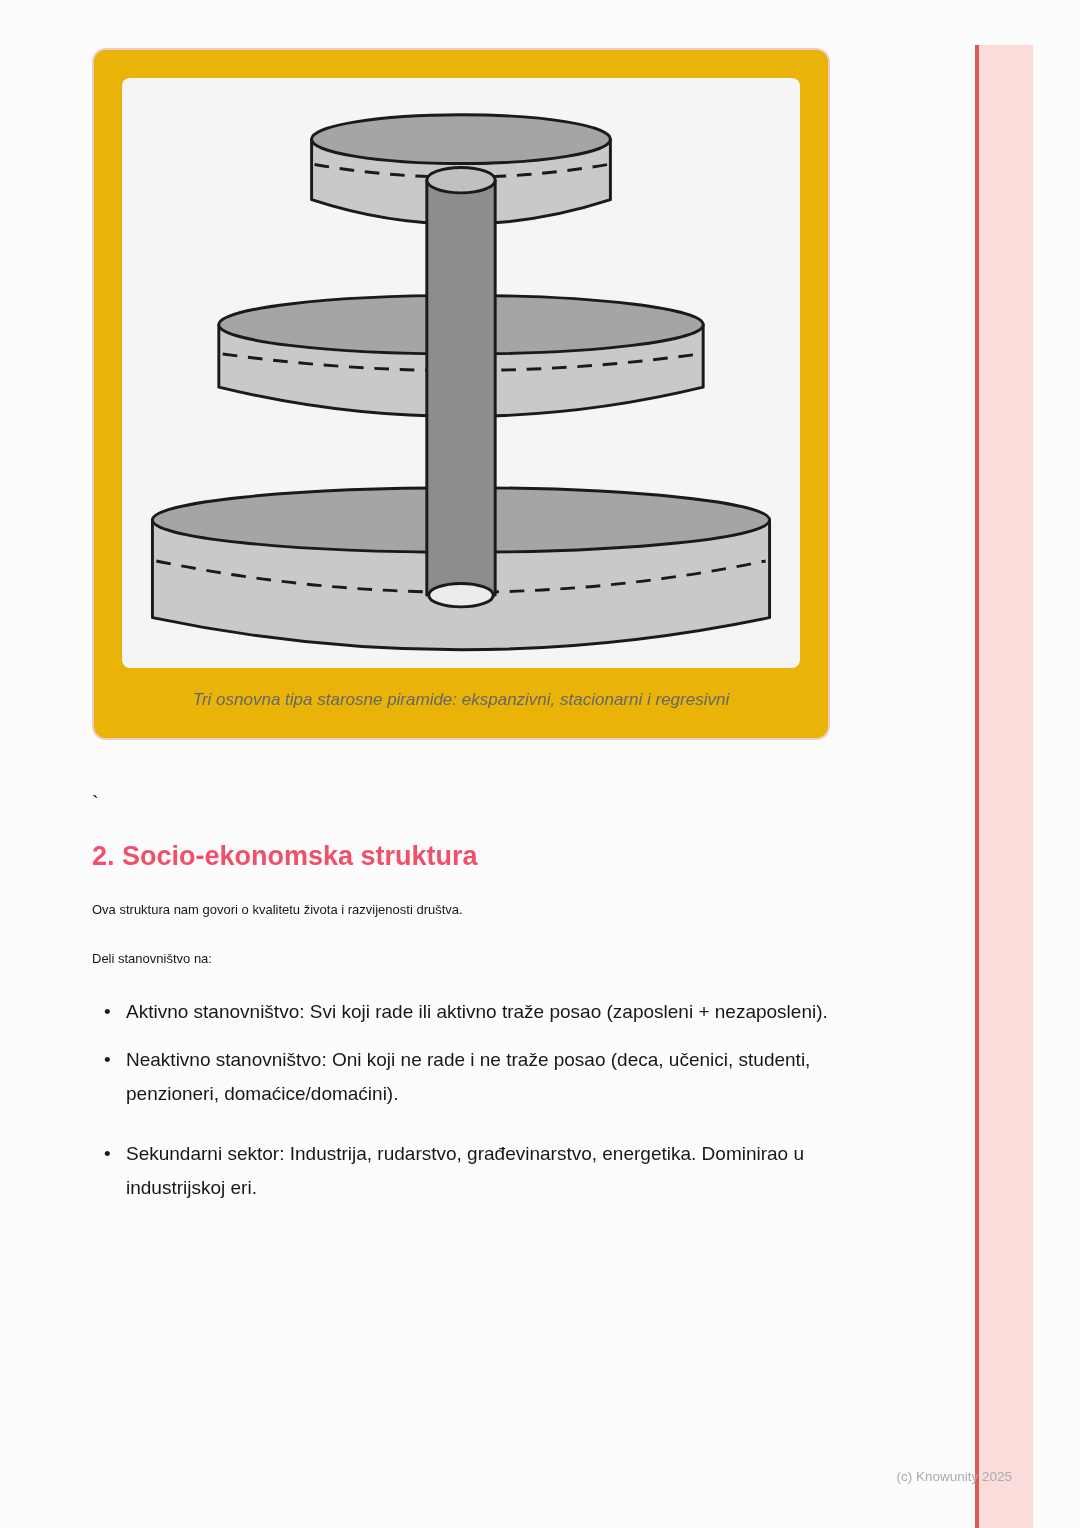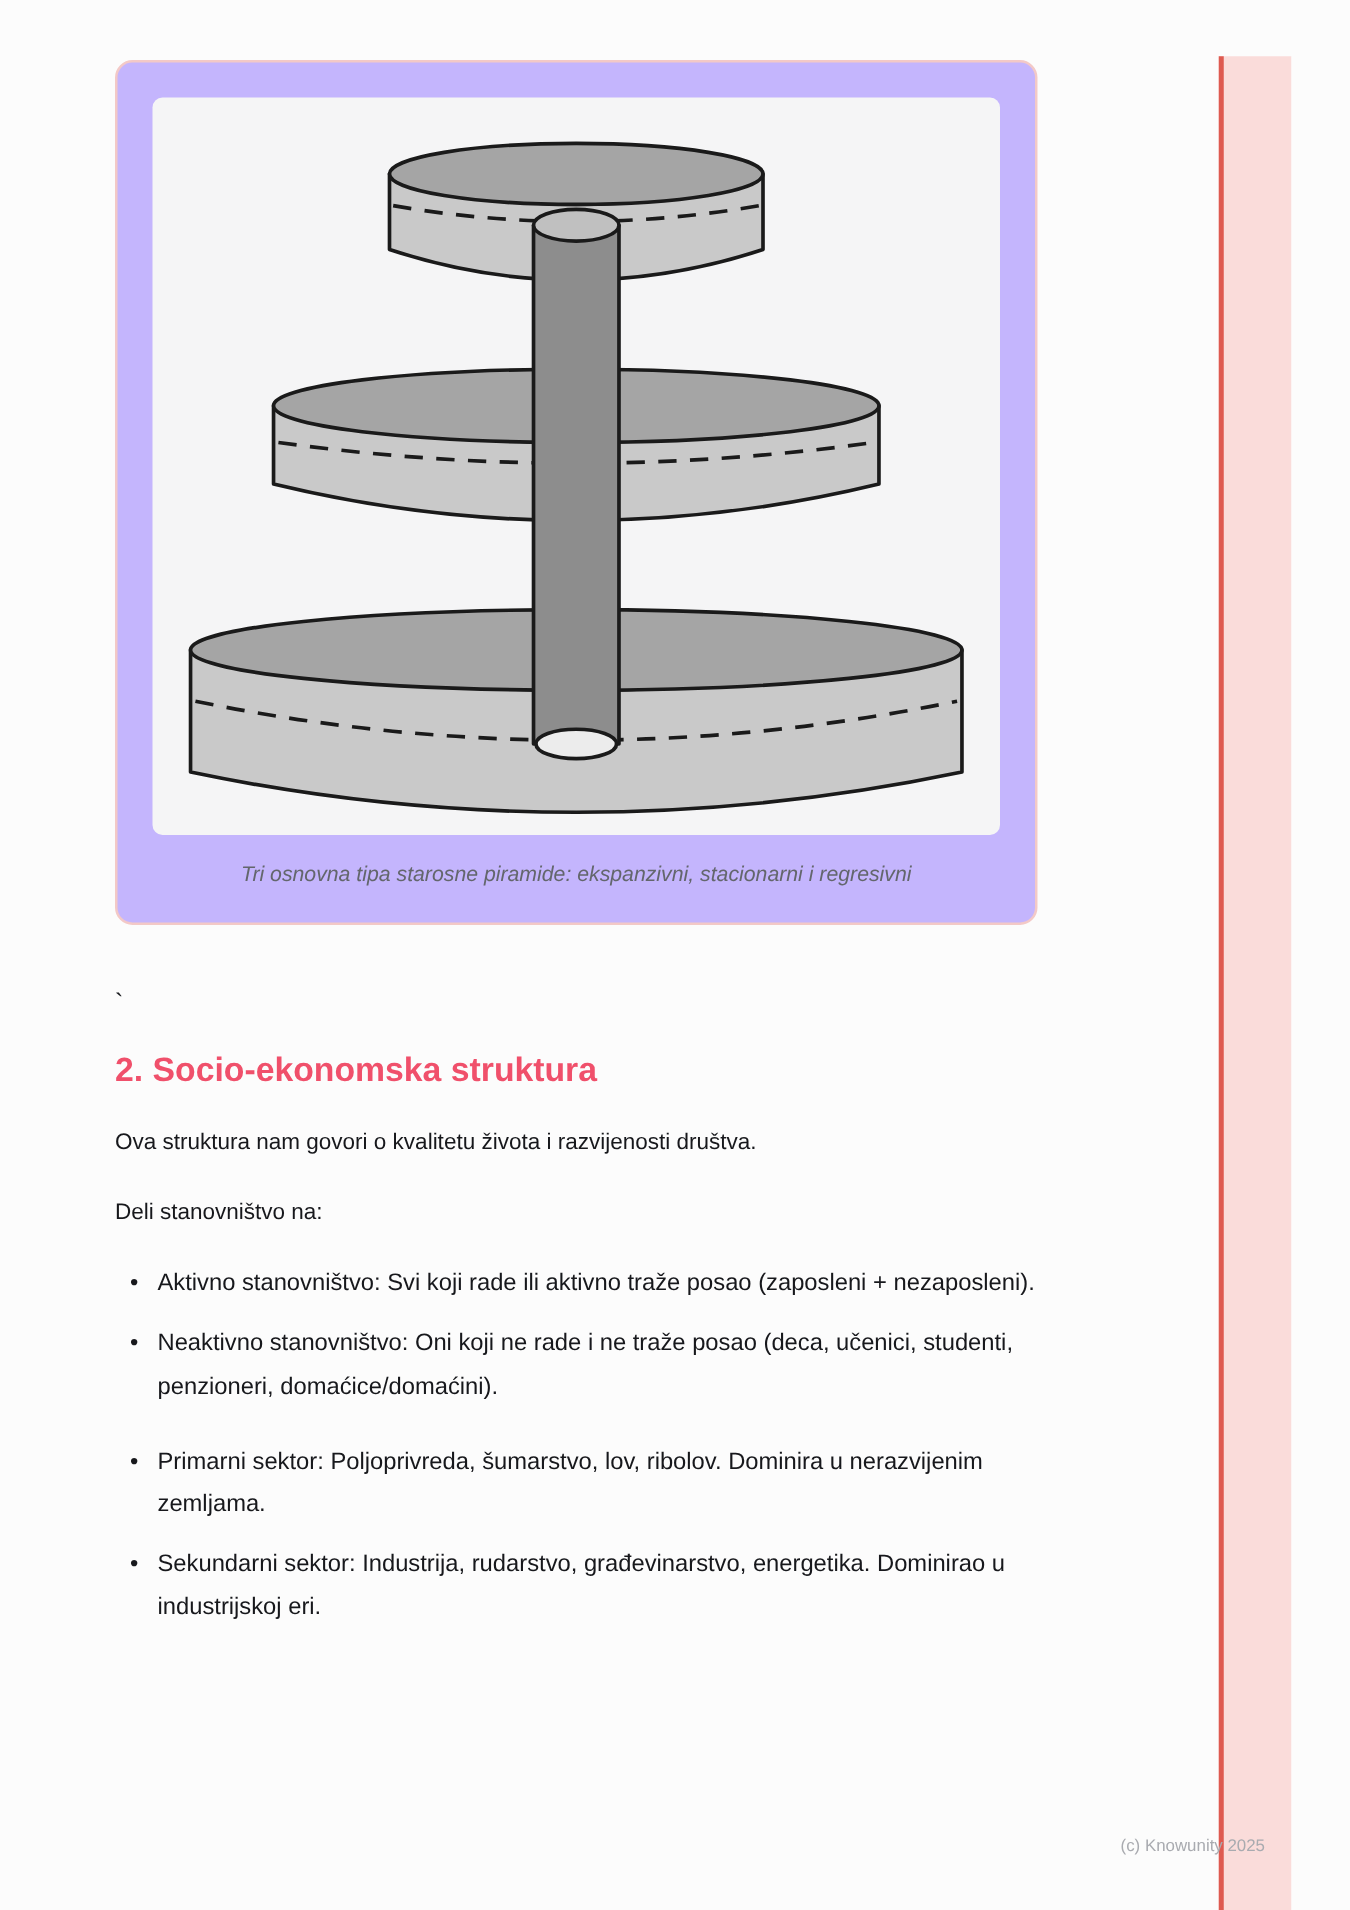--- a/index.html
+++ b/index.html
@@ -23,21 +23,21 @@
     background: #fadcda;
     border-left: 4px solid #de5a50;
     z-index: 1;
   }
 
   
   .figure-card {
     box-sizing: border-box;
     margin: 48px 0 0 92px;
     width: 738px;
-    background: #c4b5fd;
+    background: #eab308;
     border: 2px solid #f3c9c7;
     border-radius: 14px;
     padding: 28px;
     position: relative;
     z-index: 2;
   }
   .figure-image {
     height: 590px;
     background: #f5f5f6;
     border-radius: 8px;
@@ -68,21 +68,21 @@
     z-index: 2;
   }
   .section-heading {
     margin: 24px 0 0 0;
     font-size: 27px;
     line-height: 1.2;
     font-weight: 700;
     color: #f0506b;
   }
   .para {
-    font-size: 18px;
+    font-size: 13px;
     line-height: 1.55;
     margin: 28px 0 0 0;
   }
   .para.bold { font-weight: 700; }
   ul.bullet-list {
     list-style: none;
     margin: 26px 0 0 0;
     padding: 0;
   }
   ul.bullet-list li {
@@ -156,21 +156,18 @@
       <strong>Aktivno stanovništvo</strong><span>: Svi koji rade ili aktivno traže posao (zaposleni + nezaposleni).</span>
     </li>
     <li>
       <strong>Neaktivno stanovništvo</strong><span>: Oni koji ne rade i ne traže posao (deca, učenici, studenti, penzioneri, domaćice/domaćini).</span>
     </li>
   </ul>
 
 
   <ul class="bullet-list">
     <li>
-      <strong>Primarni sektor</strong><span>: Poljoprivreda, šumarstvo, lov, ribolov. Dominira u nerazvijenim zemljama.</span>
-    </li>
-    <li>
       <strong>Sekundarni sektor</strong><span>: Industrija, rudarstvo, građevinarstvo, energetika. Dominirao u industrijskoj eri.</span>
     </li>
   </ul>
 </div>
 
 <div class="watermark">(c) Knowunity 2025</div>
 
 </body></html>

